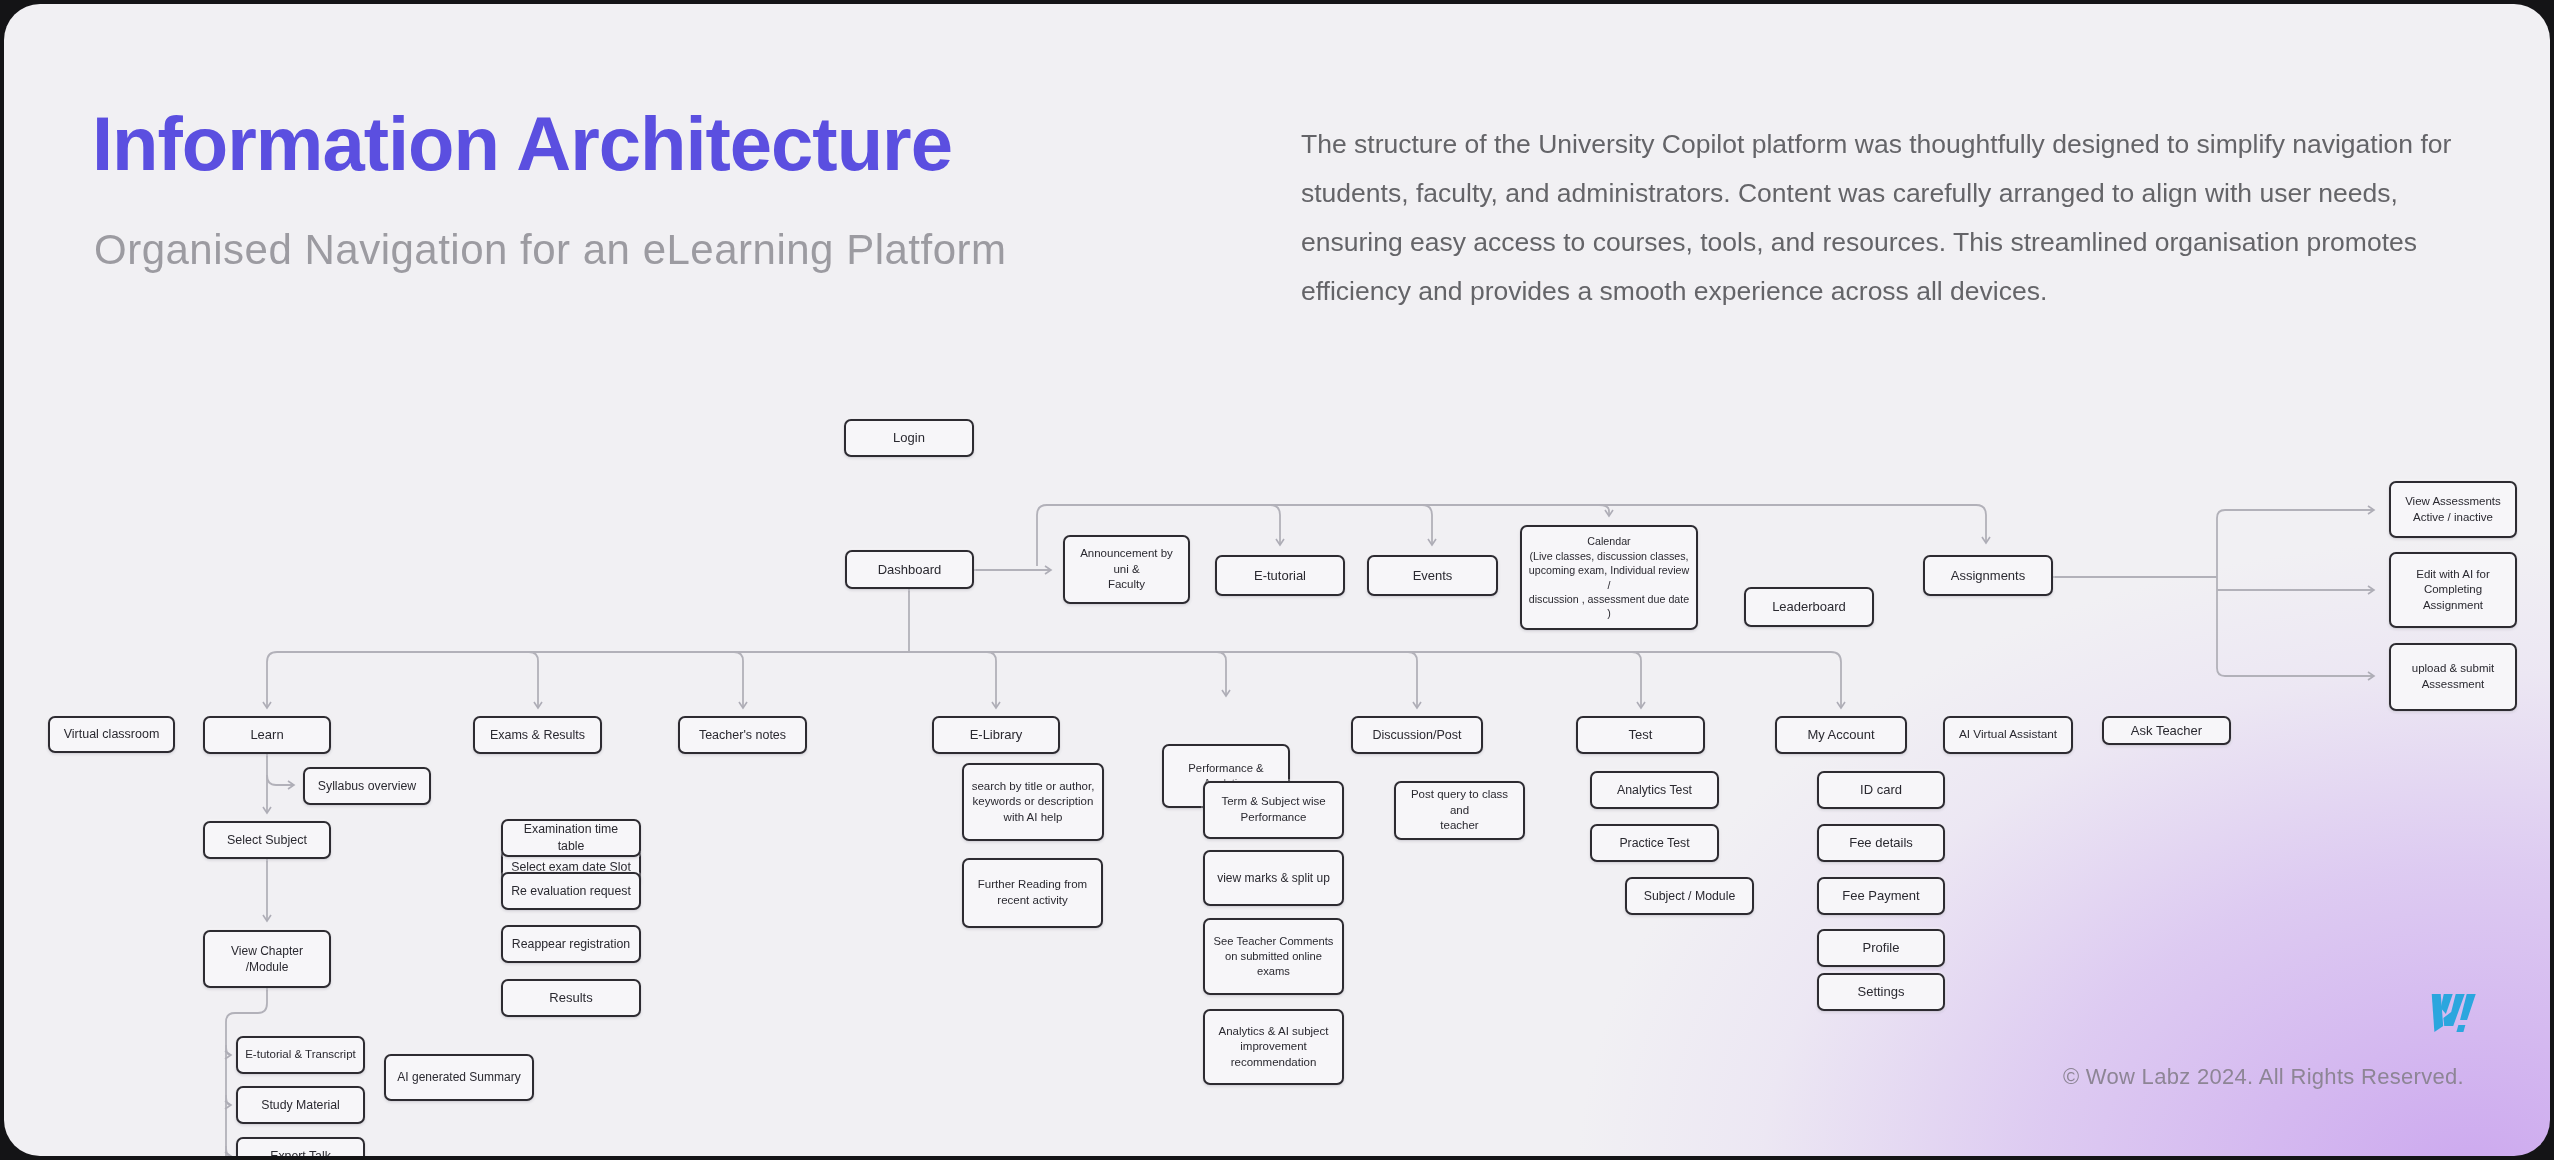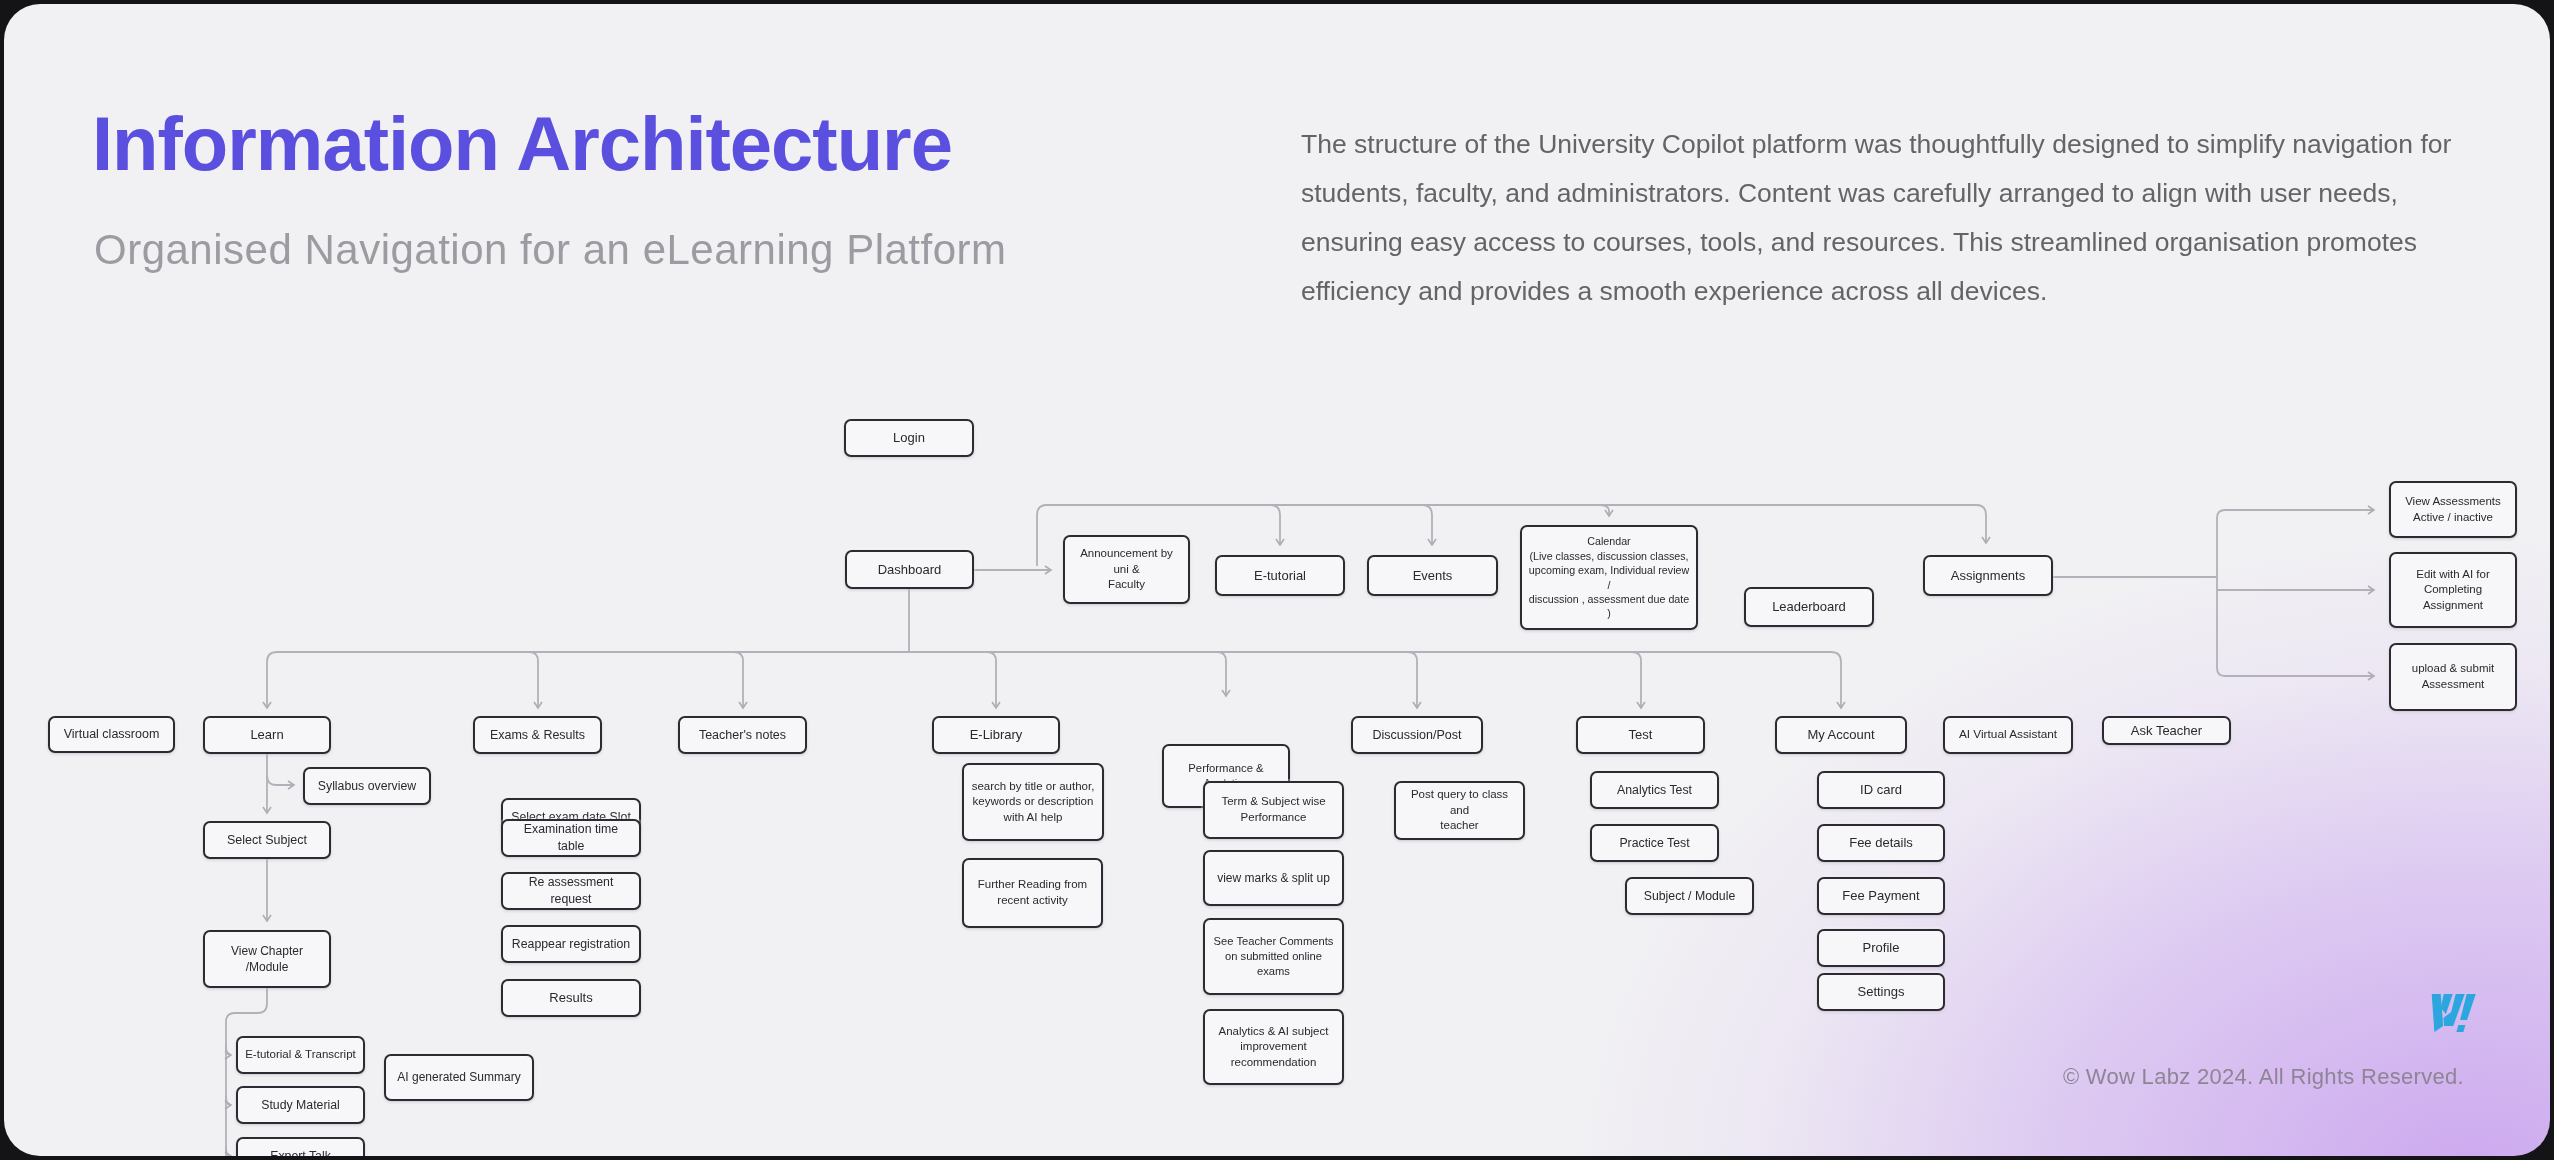--- a/index.html
+++ b/index.html
@@ -119,23 +119,23 @@
         <div class="node" style="left: 1771px; top: 712px; width: 132px; height: 38px;">My Account</div>
         <div class="node" style="left: 1939px; top: 712px; width: 130px; height: 38px; font-size: 11.8px;">AI Virtual Assistant</div>
         <div class="node" style="left: 2098px; top: 712px; width: 129px; height: 29px;">Ask Teacher</div>
         <div class="node" style="left: 299px; top: 763px; width: 128px; height: 38px; font-size: 12.3px;">Syllabus overview</div>
         <div class="node" style="left: 199px; top: 817px; width: 128px; height: 38px; font-size: 12.5px;">Select Subject</div>
         <div class="node" style="left: 199px; top: 926px; width: 128px; height: 58px; font-size: 12px;">View Chapter /Module</div>
         <div class="node" style="left: 232px; top: 1032px; width: 129px; height: 38px; font-size: 11.5px;">E-tutorial &amp; Transcript</div>
         <div class="node" style="left: 232px; top: 1082px; width: 129px; height: 38px; font-size: 12.3px;">Study Material</div>
         <div class="node" style="left: 232px; top: 1133px; width: 129px; height: 38px; font-size: 12.3px;">Expert Talk</div>
         <div class="node" style="left: 380px; top: 1050px; width: 150px; height: 47px; font-size: 12px;">AI generated Summary</div>
-        <div class="node" style="left: 497px; top: 746px; width: 140px; height: 38px; font-size: 12.3px; margin-top: 48px;">Select exam date Slot</div>
+        <div class="node" style="left: 497px; top: 796px; width: 140px; height: 38px; font-size: 12.3px; margin-top: 48px;">Select exam date Slot</div>
         <div class="node" style="left: 497px; top: 815px; width: 140px; height: 38px; font-size: 12.3px;">Examination time table</div>
-        <div class="node" style="left: 497px; top: 868px; width: 140px; height: 38px; font-size: 12.3px;">Re assessment request</div>
+        <div class="node" style="left: 497px; top: 868px; width: 140px; height: 38px; font-size: 12.3px;">Re evaluation request</div>
         <div class="node" style="left: 497px; top: 921px; width: 140px; height: 38px; font-size: 12.3px;">Reappear registration</div>
         <div class="node" style="left: 497px; top: 975px; width: 140px; height: 38px;">Results</div>
         <div class="node" style="left: 958px; top: 759px; width: 142px; height: 78px; font-size: 11.5px;">search by title or author,
 keywords or description
 with AI help</div>
         <div class="node" style="left: 958px; top: 854px; width: 141px; height: 70px; font-size: 11.5px;">Further Reading from
 recent activity</div>
         <div class="node" style="left: 1199px; top: 777px; width: 141px; height: 58px; font-size: 11.5px;">Term &amp; Subject wise
 Performance</div>
         <div class="node" style="left: 1199px; top: 846px; width: 141px; height: 56px; font-size: 12px;">view marks &amp; split up</div>

